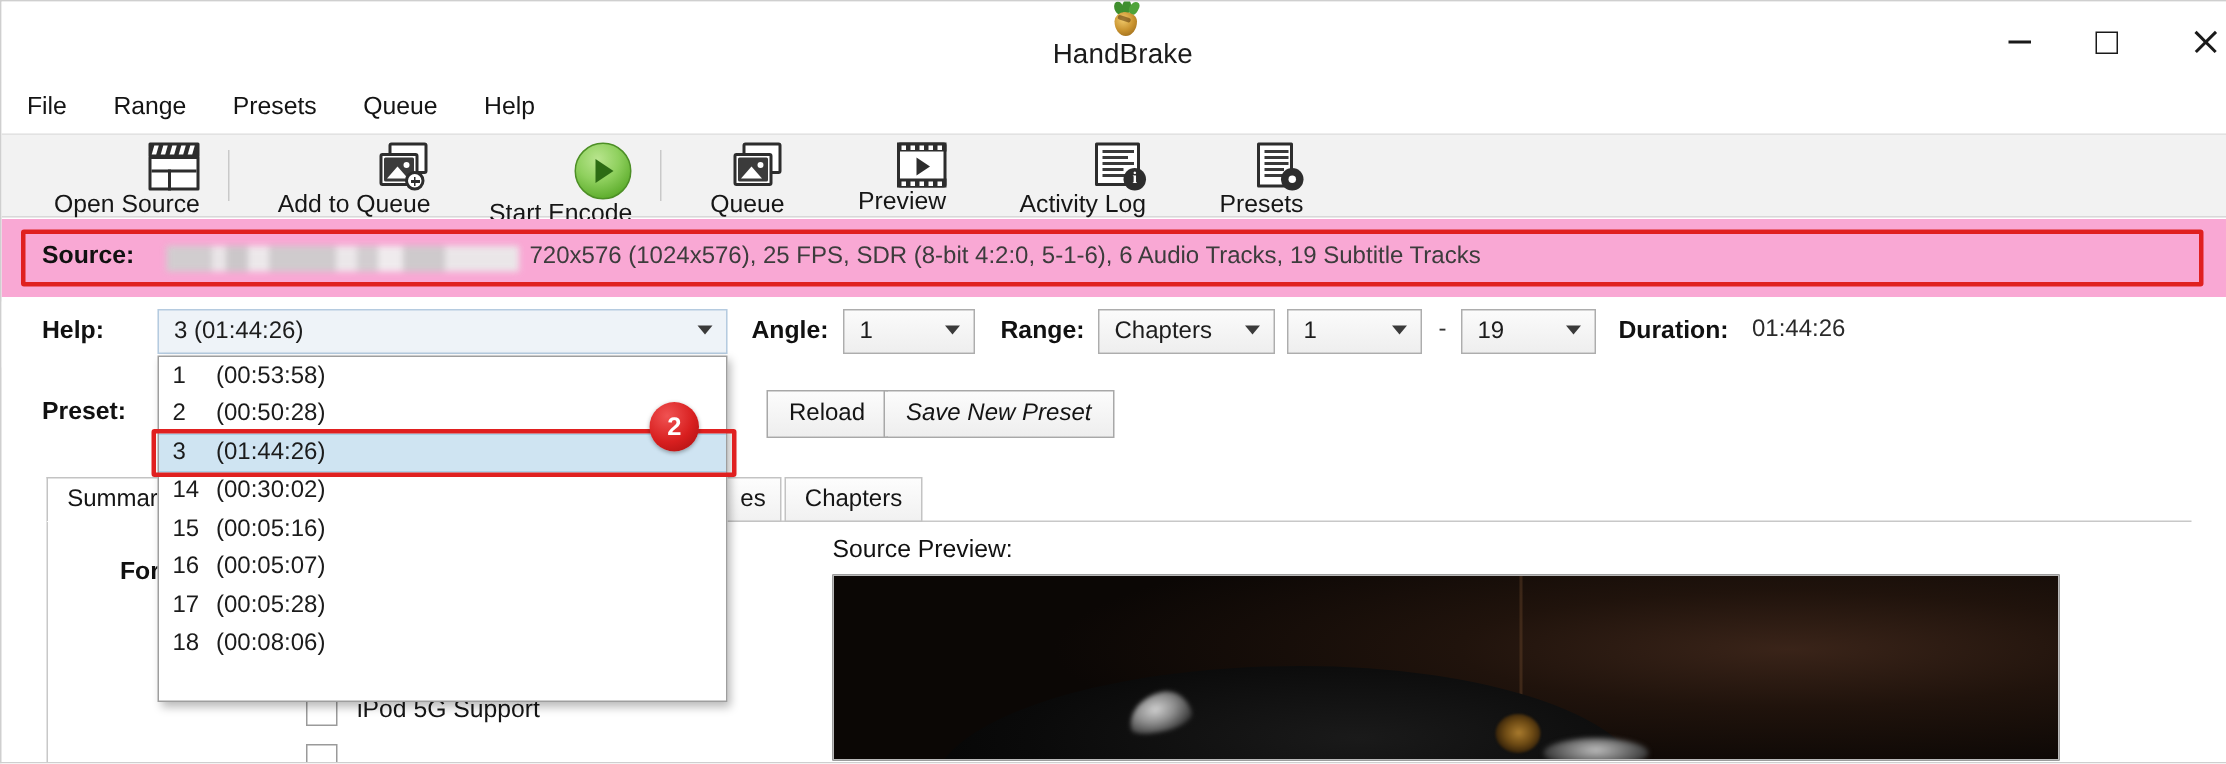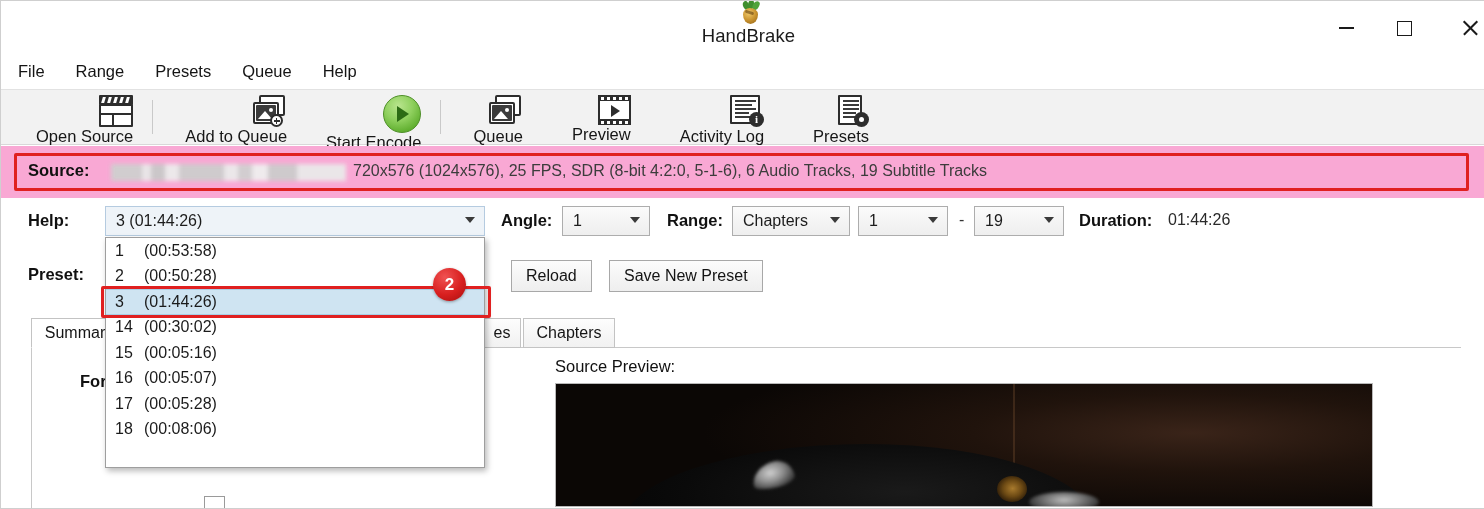--- a/index.html
+++ b/index.html
@@ -631,31 +631,35 @@
       <span class="chev"></span>
     </div>
 
     <div class="lbl-bold" style="left:1078px; top:10px;">Duration:</div>
     <div style="position:absolute; left:1167px; top:10px; font-size:16px; color:#2a2a2a;">01:44:26</div>
   </div>
 
   <div class="preset-row">
     <div class="lbl-bold" style="left:27px; top:12px;">Preset:</div>
     <div class="btn" style="left:510px; top:7px;">Reload</div>
-    <div class="btn" style="left:608px; top:7px;">Save New Preset</div>
+    <div class="btn" style="left:588px; top:7px;font-style:italic;">Save New Preset</div>
   </div>
 
   <div class="tabstrip">
     <div class="tab active" style="left:0px;   width:96px;">Summary</div>
     <div class="tab" style="left:452px; width:38px;">es</div>
     <div class="tab" style="left:492px; width:92px;">Chapters</div>
   </div>
 
   <div class="panel">
     <div class="fmt-label">Format</div>
+    <div class="chk-row">
+      <span class="chkbox"></span>
+      <span class="chk-lbl">iPod 5G Support</span>
+    </div>
     <div class="chk-ghost"></div>
   </div>
 
   <div class="prev-label">Source Preview:</div>
   <div class="prev-img">
     <div class="prev-bg"></div>
     <div class="prev-col"></div>
     <div class="prev-subj"></div>
     <div class="prev-ear"></div>
     <div class="prev-eye"></div>

